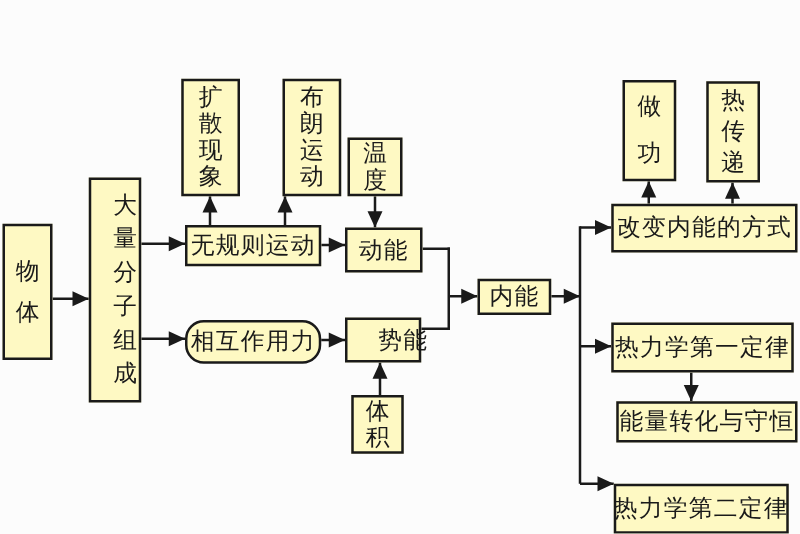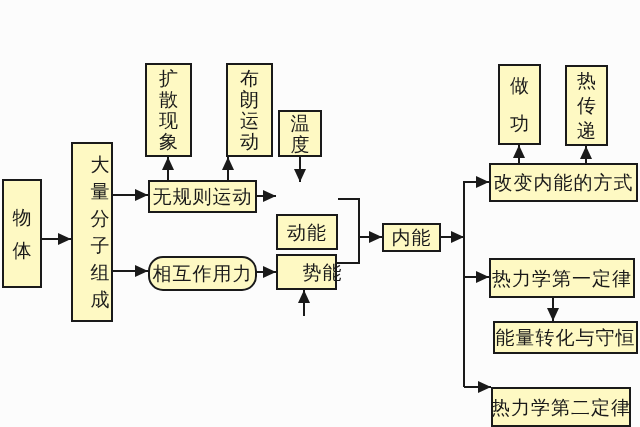--- a/index.html
+++ b/index.html
@@ -138,26 +138,29 @@
   <div class="box vbox" style="left:206px; top:63px; width:47px; height:94px;margin-left:20px;">
     <span class="vtext" style="line-height:21px;">布朗运动</span>
   </div>
 
   <div class="box hbox" style="left:148px; top:180px; width:109px; height:33px;">无规则运动</div>
 
   <div class="box vbox" style="left:278px; top:110px; width:44px; height:47px;">
     <span class="vtext" style="line-height:21px;">温度</span>
   </div>
 
-  <div class="box hbox" style="left:276px; top:182px; width:62px; height:36px;margin-top:32px;">动能</div>
+  <div class="box hbox" style="left:276px; top:182px; width:62px; height:36px;">动能</div>
 
   <div class="box hbox" style="left:148px; top:256px; width:109px; height:35px;border-radius:15px;">相互作用力</div>
 
   <div class="box hbox" style="left:276px; top:254px; width:61px; height:36px;padding-left:32px;">势能</div>
 
+  <div class="box vbox" style="left:281px; top:316px; width:42px; height:47px;">
+    <span class="vtext" style="line-height:21px;">体积</span>
+  </div>
 
   <div class="box hbox" style="left:382px; top:223px; width:59px; height:29px;">内能</div>
 
   <div class="box vbox" style="left:498px; top:64px; width:43px; height:81px;">
     <span class="vtext" style="line-height:38px;">做功</span>
   </div>
 
   <div class="box vbox" style="left:565px; top:65px; width:43px; height:81px;justify-content:center;">
     <span class="vtext" style="line-height:25px;">热传递</span>
   </div>

